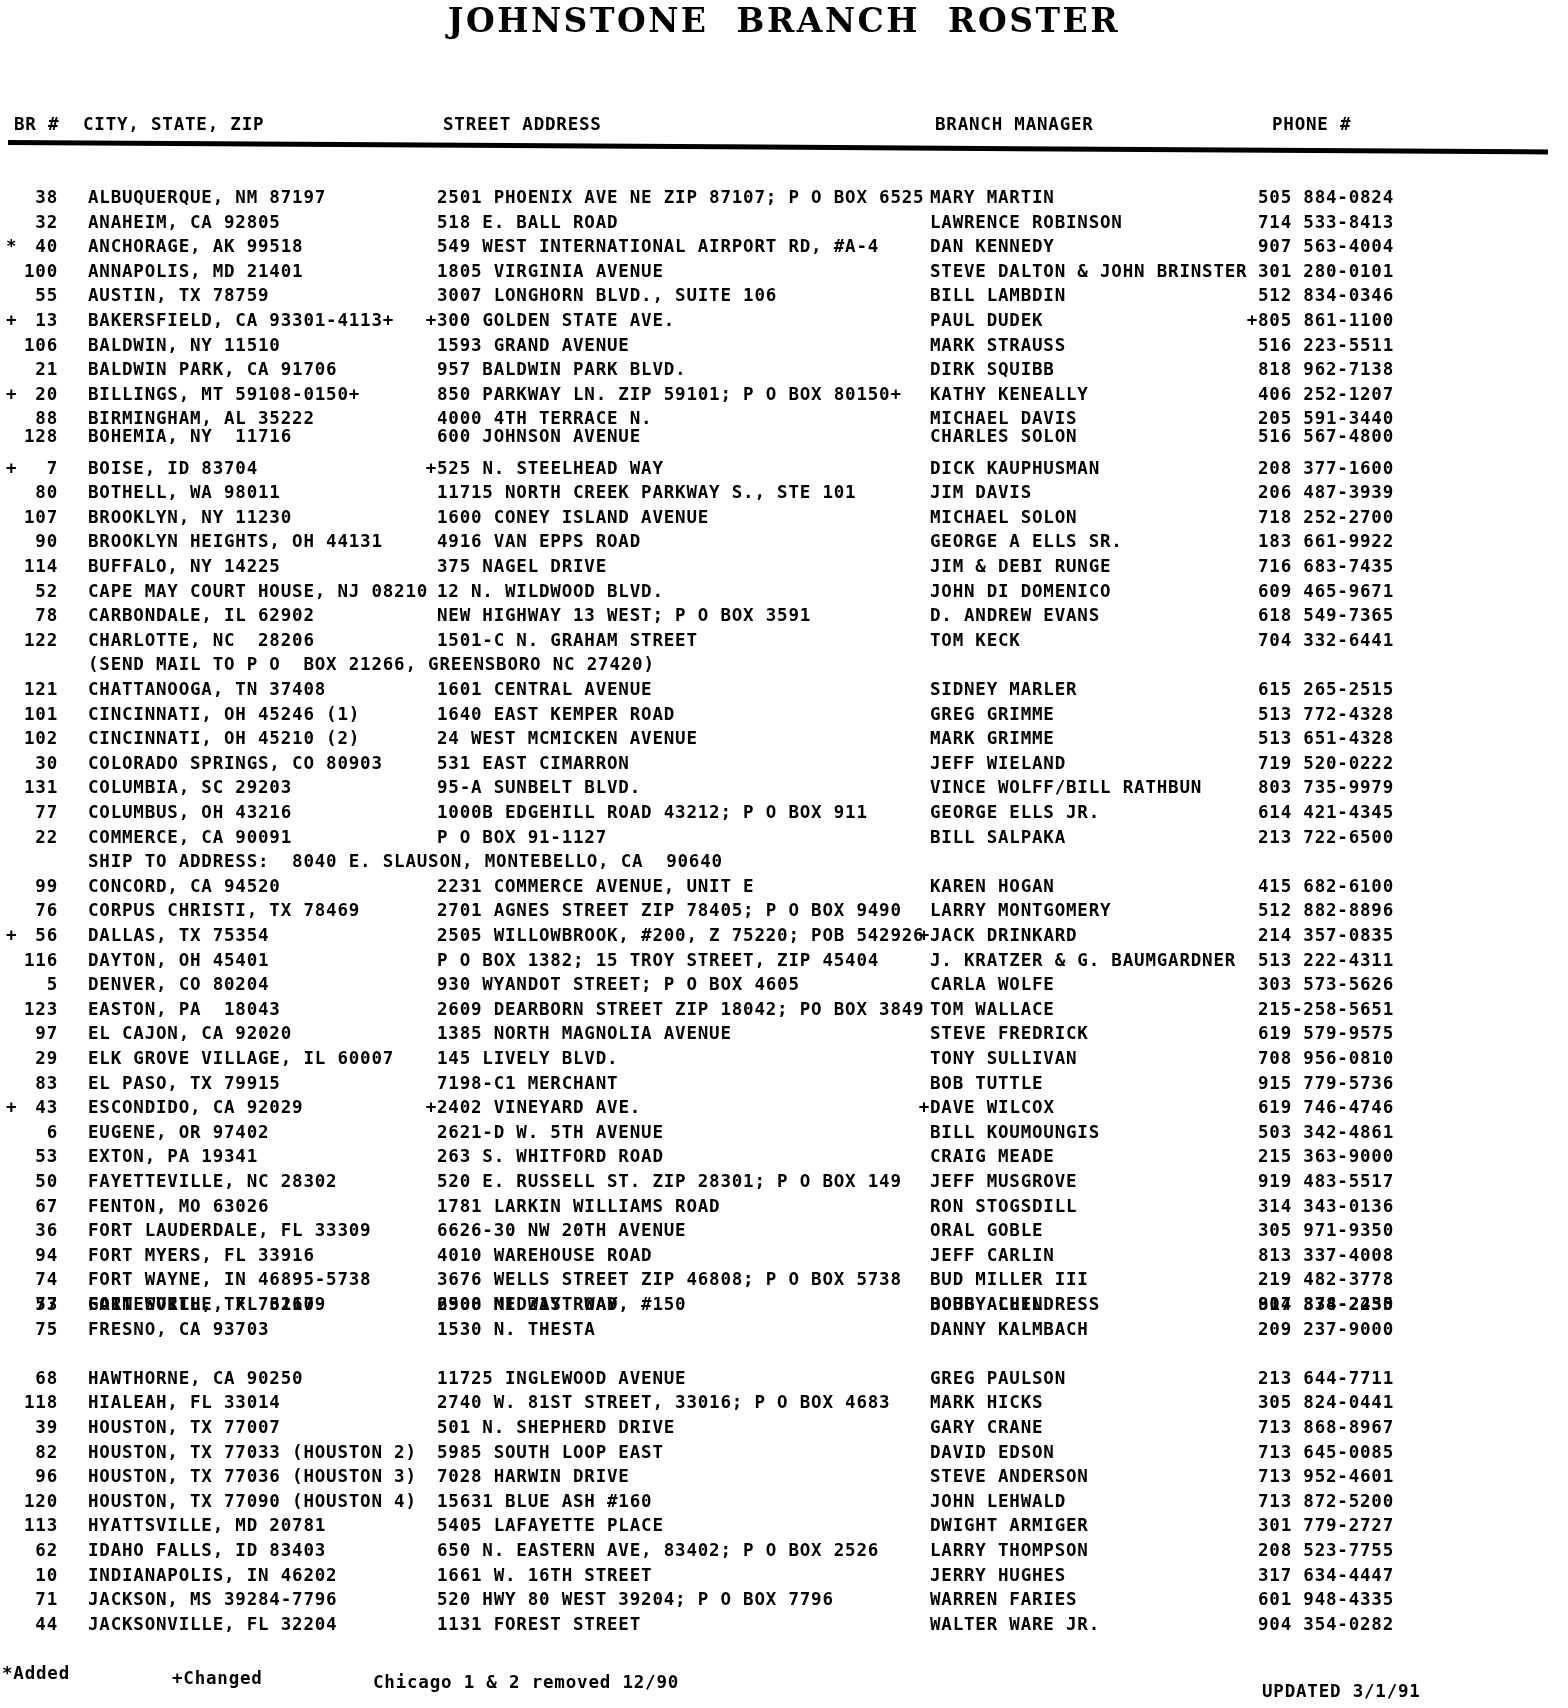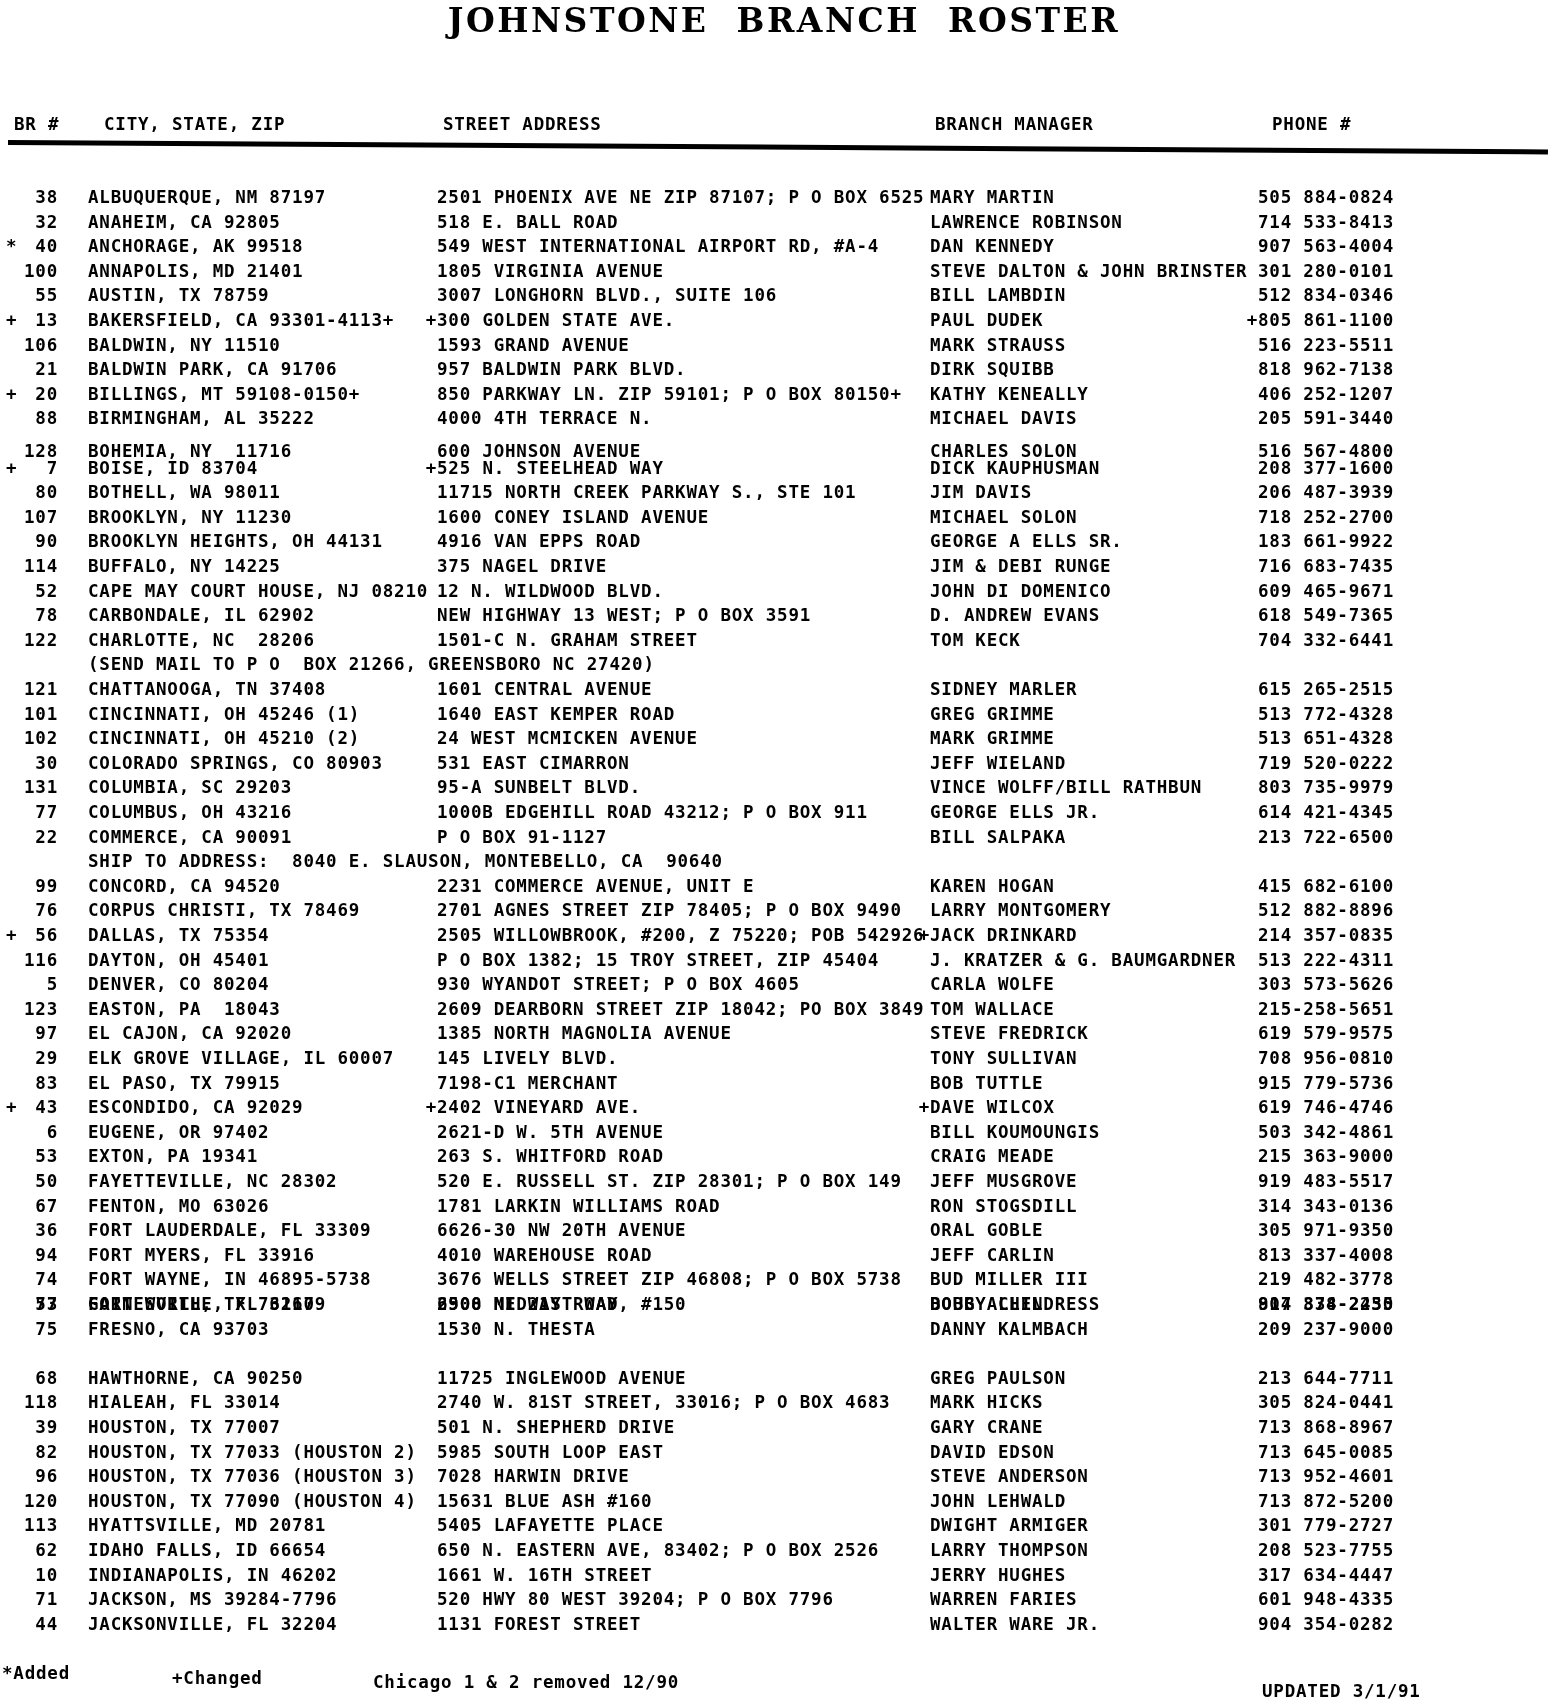--- a/index.html
+++ b/index.html
@@ -20,21 +20,21 @@
   .title{
     position:absolute; top:1px; left:50%; transform:translateX(-50%);
     font-family:"DejaVu Serif", serif;
     font-weight:700;
     font-size:33px;
     letter-spacing:2.5px;
     white-space:pre;
   }
   .colhead{ position:absolute; top:114px; white-space:pre; }
   .h-br{ left:14px; }
-  .h-city{ left:104px; }
+  .h-city{ left:83px; }
   .h-addr{ left:443px; }
   .h-mgr{ left:935px; }
   .h-phone{ left:1272px; }
   .header-rule{
     position:absolute; top:140px; left:8px;
     width:1540px; height:5px; background:#000;
     transform:rotate(0.35deg); transform-origin:left center;
   }
   #rows{ position:absolute; top:0; left:0; width:1568px; height:1708px; }
   .row{ position:absolute; left:0; width:1556px; height:25px; }
@@ -140,21 +140,21 @@
       <span class="cell c-phone">406 252-1207</span>
     </div>
     <div class="row" style="top: 408.4px;">
       <span class="cell c-marker"></span>
       <span class="cell c-br">88</span>
       <span class="cell c-city">BIRMINGHAM, AL 35222</span>
       <span class="cell c-addr">4000 4TH TERRACE N.</span>
       <span class="cell c-mgr">MICHAEL DAVIS</span>
       <span class="cell c-phone">205 591-3440</span>
     </div>
-    <div class="row" style="top: 441px;">
+    <div class="row" style="top: 426px;">
       <span class="cell c-marker"></span>
       <span class="cell c-br">128</span>
       <span class="cell c-city">BOHEMIA, NY  11716</span>
       <span class="cell c-addr">600 JOHNSON AVENUE</span>
       <span class="cell c-mgr">CHARLES SOLON</span>
       <span class="cell c-phone">516 567-4800</span>
     </div>
     <div class="row" style="top: 457.6px;">
       <span class="cell c-marker">+</span>
       <span class="cell c-br">7</span>
@@ -493,21 +493,21 @@
       <span class="cell c-marker"></span>
       <span class="cell c-br">113</span>
       <span class="cell c-city">HYATTSVILLE, MD 20781</span>
       <span class="cell c-addr">5405 LAFAYETTE PLACE</span>
       <span class="cell c-mgr">DWIGHT ARMIGER</span>
       <span class="cell c-phone">301 779-2727</span>
     </div>
     <div class="row" style="top: 1540px;">
       <span class="cell c-marker"></span>
       <span class="cell c-br">62</span>
-      <span class="cell c-city">IDAHO FALLS, ID 66654</span>
+      <span class="cell c-city">IDAHO FALLS, ID 83403</span>
       <span class="cell c-addr">650 N. EASTERN AVE, 83402; P O BOX 2526</span>
       <span class="cell c-mgr">LARRY THOMPSON</span>
       <span class="cell c-phone">208 523-7755</span>
     </div>
     <div class="row" style="top: 1564.6px;">
       <span class="cell c-marker"></span>
       <span class="cell c-br">10</span>
       <span class="cell c-city">INDIANAPOLIS, IN 46202</span>
       <span class="cell c-addr">1661 W. 16TH STREET</span>
       <span class="cell c-mgr">JERRY HUGHES</span>

